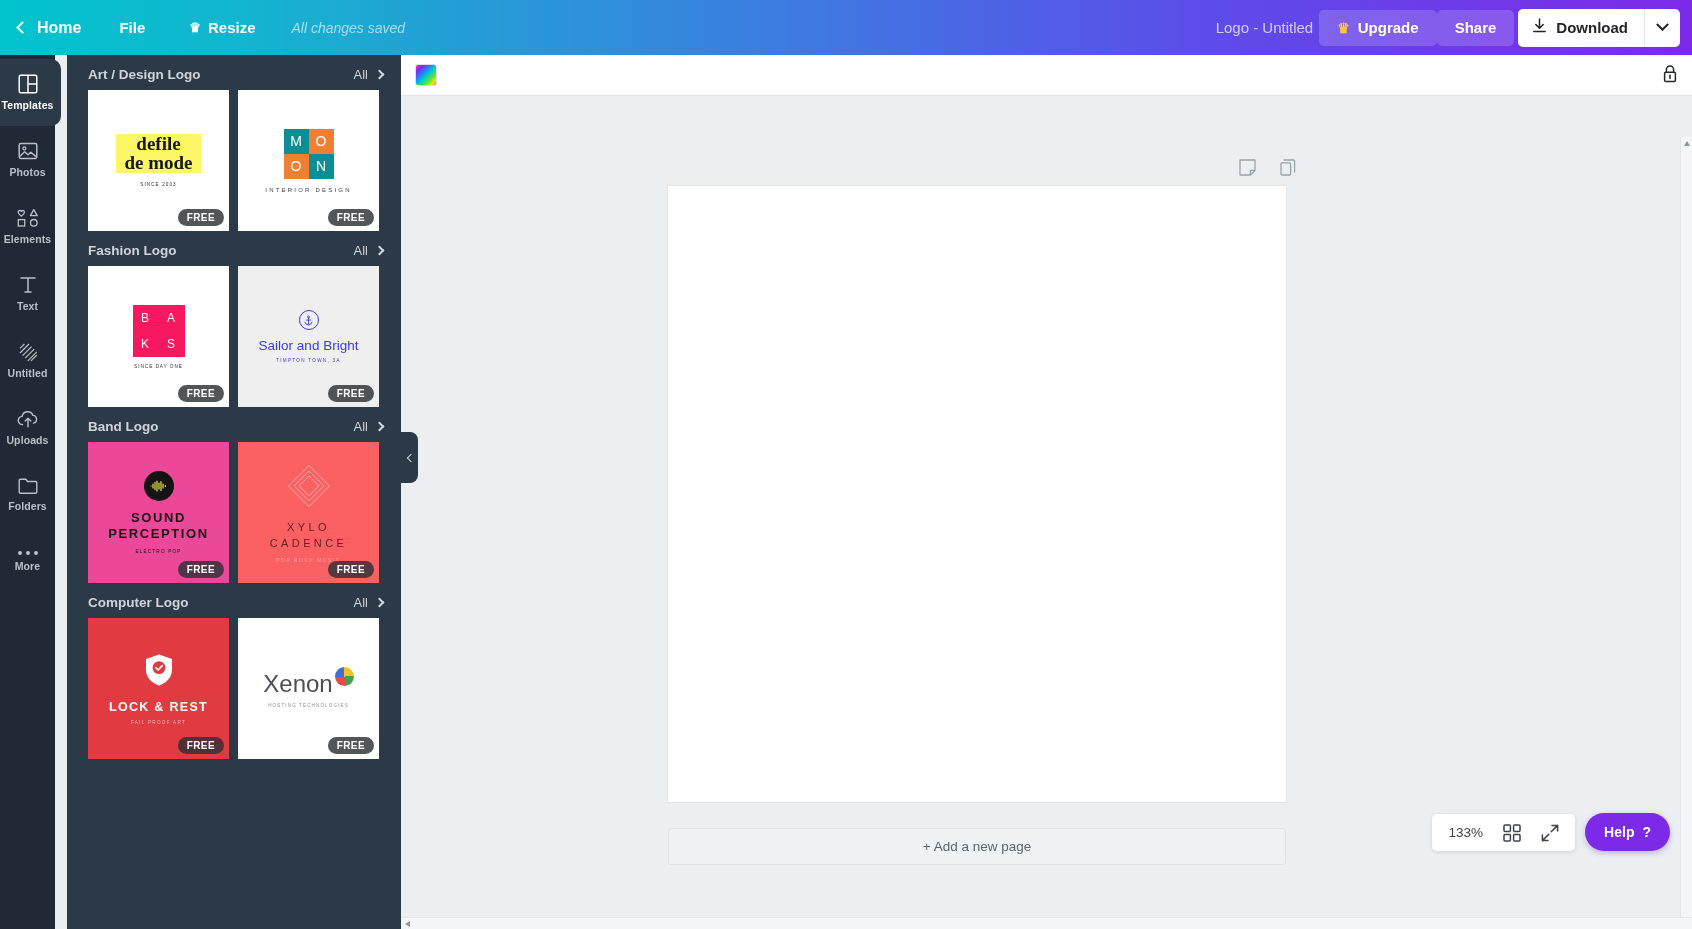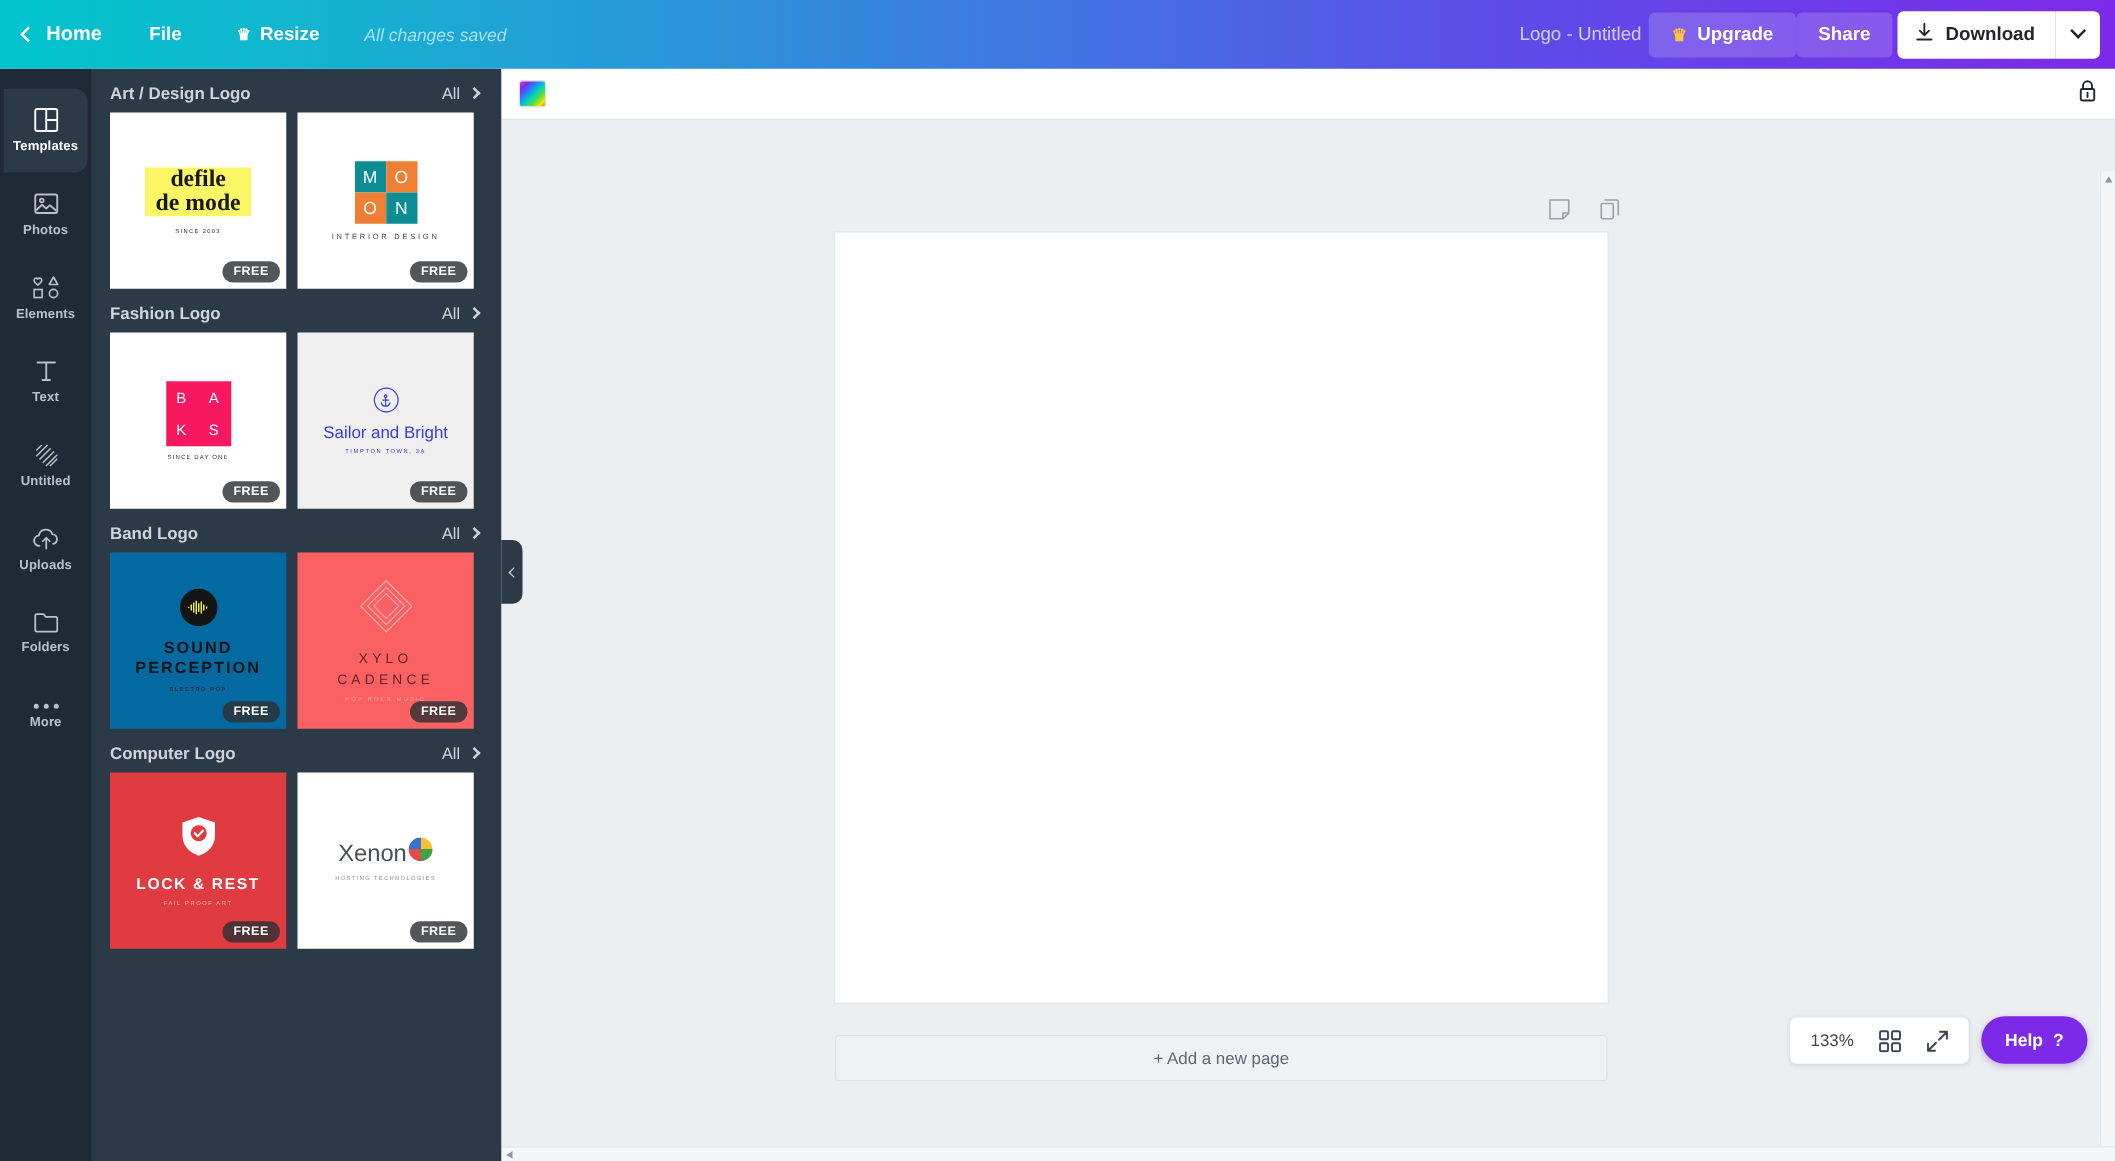--- a/index.html
+++ b/index.html
@@ -56,23 +56,23 @@
     display: flex; align-items: center; justify-content: center; cursor: pointer;
     border-left: 1px solid #e3e6ea;
   }
   .caret-dn {
     width: 9px; height: 9px; border-right: 2px solid #21262e; border-bottom: 2px solid #21262e;
     transform: rotate(45deg) translate(-2px,-2px);
   }
 
   
   .rail {
-    position: absolute; top: 55px; left: 0; width: 73px; height: 874px;
+    position: absolute; top: 55px; left: 0; width: 55px; height: 874px;
     background: #1f2a36; display: flex; flex-direction: column; align-items: center;
-    padding-top: 16px; z-index: 30;
+    padding-top: 4px; z-index: 30;
   }
   .rail-item {
     width: 67px; height: 67px; display: flex; flex-direction: column;
     align-items: center; justify-content: center; gap: 5px; cursor: pointer;
     color: #b9c0c8; position: relative;
   }
   .rail-item.active { background: #2c3a47; color: #fff; border-radius: 0 10px 10px 0; }
   .rail-item .lbl { font-size: 10.5px; font-weight: bold; letter-spacing: .1px; }
   .rail-item svg { display: block; }
   .dots { display: flex; gap: 4px; }
@@ -134,35 +134,35 @@
   .t-baks { background: #fff; }
   .baks-sq { width: 52px; height: 52px; background: #f7185f; display: grid;
              grid-template-columns: 1fr 1fr; grid-template-rows: 1fr 1fr;
              place-items: center; color: #fff; font-size: 12px; letter-spacing: 1px; }
   .baks-sub { font-size: 4.8px; letter-spacing: .9px; color: #333; margin-top: 7px; }
   .t-sailor { background: #efefef; }
   .anchor-c { width: 20px; height: 20px; border: 1.4px solid #3b3ce0; border-radius: 50%;
               display: flex; align-items: center; justify-content: center; margin-bottom: 8px; }
   .sailor-t { color: #3b3ce0; font-size: 13.5px; }
   .sailor-sub { color: #3b3ce0; font-size: 4.6px; letter-spacing: 1.3px; margin-top: 5px; }
-  .t-sound { background: #0369a1; }
+  .t-sound { background: #ec4899; }
   .sound-circ { width: 30px; height: 30px; background: #141414; border-radius: 50%;
                 display: flex; align-items: center; justify-content: center; margin-bottom: 9px; }
   .sound-t { font-size: 13px; font-weight: bold; letter-spacing: 1.6px; line-height: 1.25;
              color: #141414; text-align: center; font-family: "Liberation Sans", sans-serif; }
   .sound-sub { font-size: 4.6px; letter-spacing: 1.2px; color: #141414; margin-top: 7px; }
   .t-xylo { background: #fb6062; }
   .xylo-t { color: #5f2326; font-size: 11px; letter-spacing: 3.4px; line-height: 1.5; text-align: center; }
   .xylo-sub { color: #f4a3a4; font-size: 4.8px; letter-spacing: 1.6px; margin-top: 6px; }
   .t-lock { background: #e03b41; }
   .lock-t { color: #fff; font-size: 12.5px; font-weight: bold; letter-spacing: 1.3px; margin-top: 9px; }
   .lock-sub { color: #f6b5b7; font-size: 4.6px; letter-spacing: 1.3px; margin-top: 6px; }
   .t-xenon { background: #fff; }
   .xenon-row { display: flex; align-items: flex-start; }
-  .xenon-t { color: #4a4f57; font-size: 19px; }
+  .xenon-t { color: #4a4f57; font-size: 24px; }
   .xenon-sub { color: #8a9098; font-size: 4.6px; letter-spacing: 1.1px; margin-top: 5px; }
   .xenon-ball { width: 19px; height: 19px; border-radius: 50%; position: relative;
                 overflow: hidden; margin-left: 2px; margin-top: -3px;
                 background: conic-gradient(#f2c230 0 25%, #3fa34a 0 50%, #e34b4b 0 75%, #3b6fd4 0 100%); }
 
   
   .collapse-tab {
     position: absolute; left: 401px; top: 432px; width: 17px; height: 51px;
     background: #2c3a47; border-radius: 0 8px 8px 0; z-index: 25;
     display: flex; align-items: center; justify-content: center; cursor: pointer;

